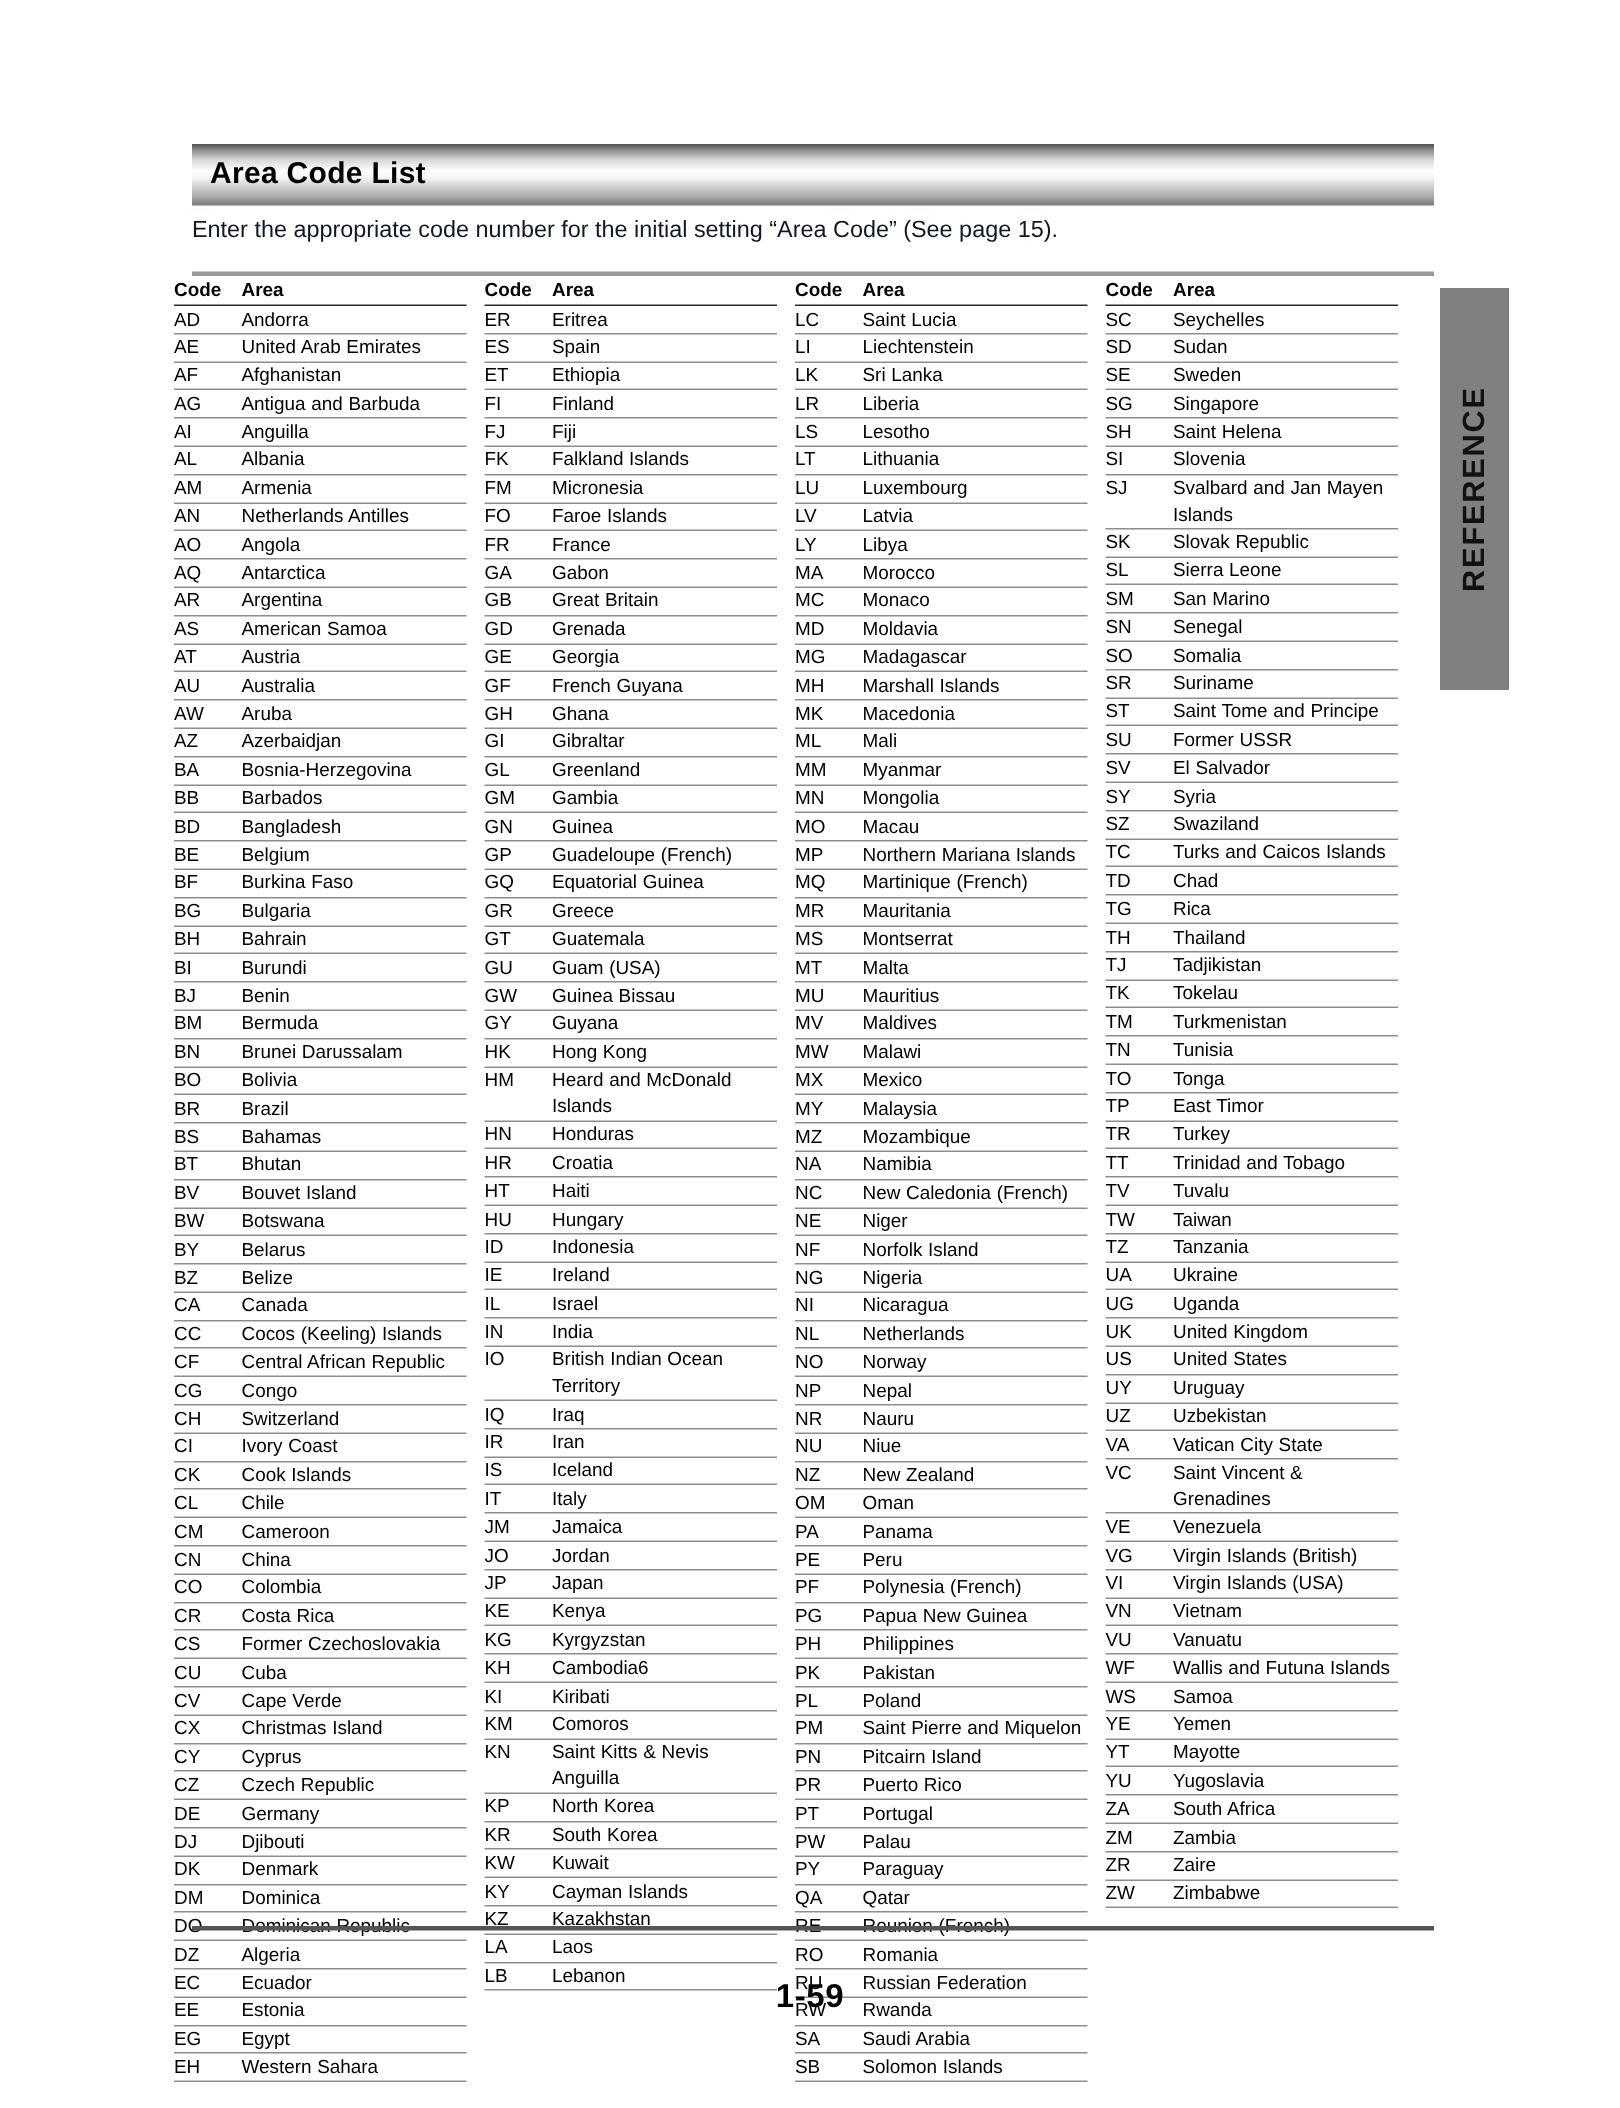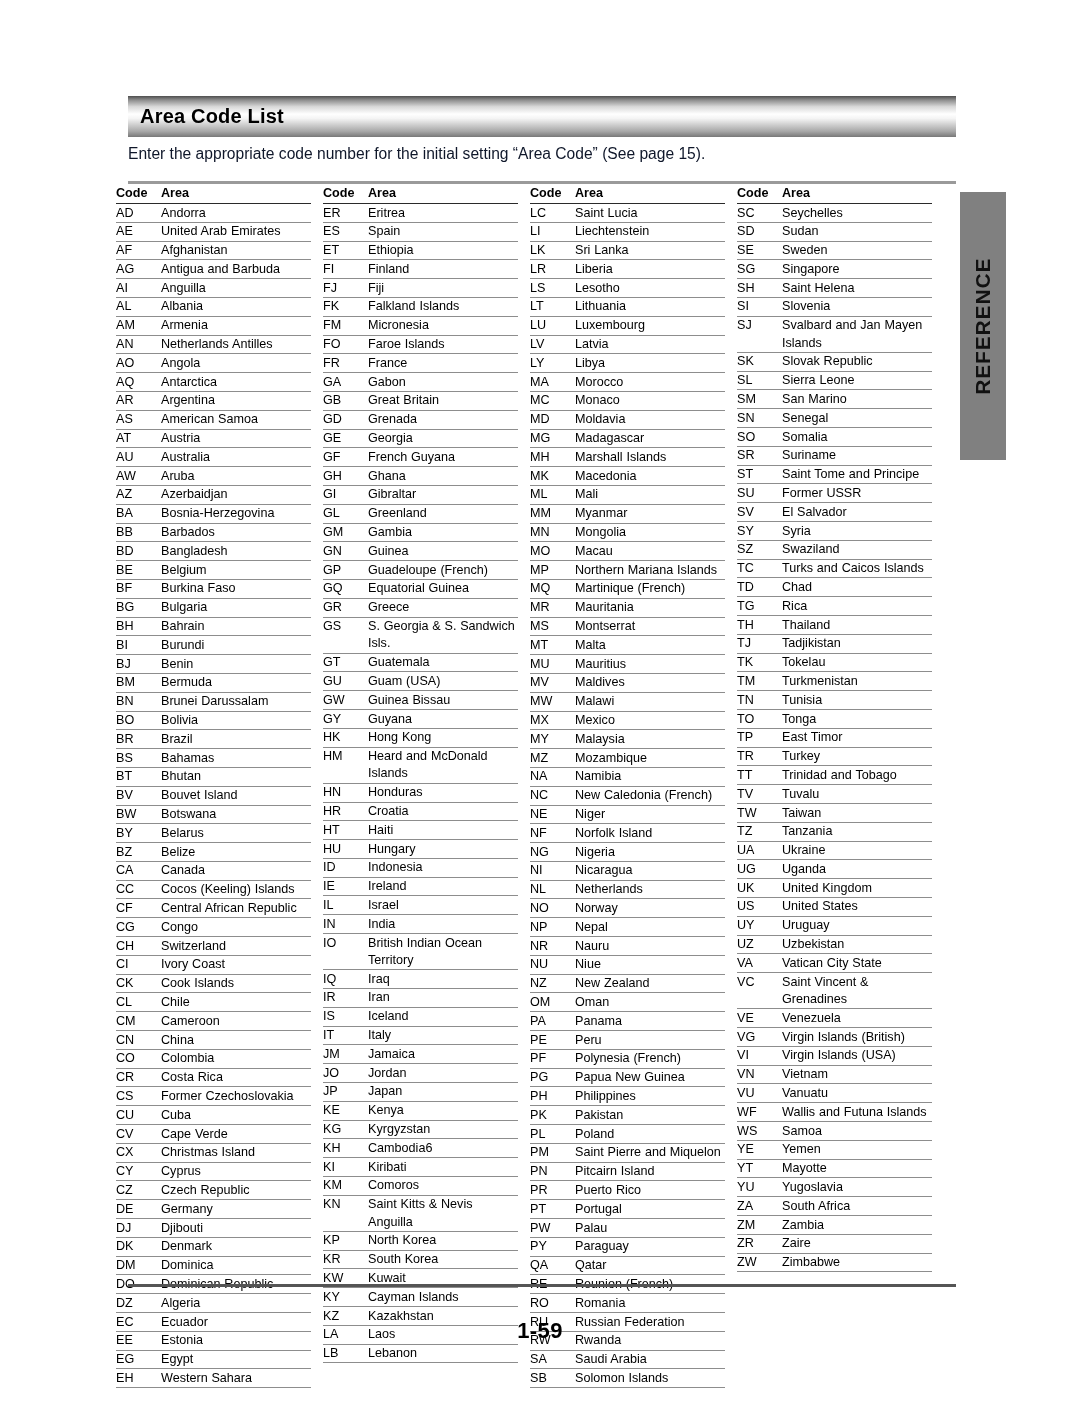--- a/index.html
+++ b/index.html
@@ -524,24 +524,20 @@
         </div>
         <div class="row">
           <span class="r-code">GQ</span>
           <span class="r-area">Equatorial Guinea</span>
         </div>
         <div class="row">
           <span class="r-code">GR</span>
           <span class="r-area">Greece</span>
         </div>
         <div class="row">
-          <span class="r-code">GS</span>
-          <span class="r-area">S. Georgia &amp; S. Sandwich Isls.</span>
-        </div>
-        <div class="row">
           <span class="r-code">GT</span>
           <span class="r-area">Guatemala</span>
         </div>
         <div class="row">
           <span class="r-code">GU</span>
           <span class="r-area">Guam (USA)</span>
         </div>
         <div class="row">
           <span class="r-code">GW</span>
           <span class="r-area">Guinea Bissau</span>

